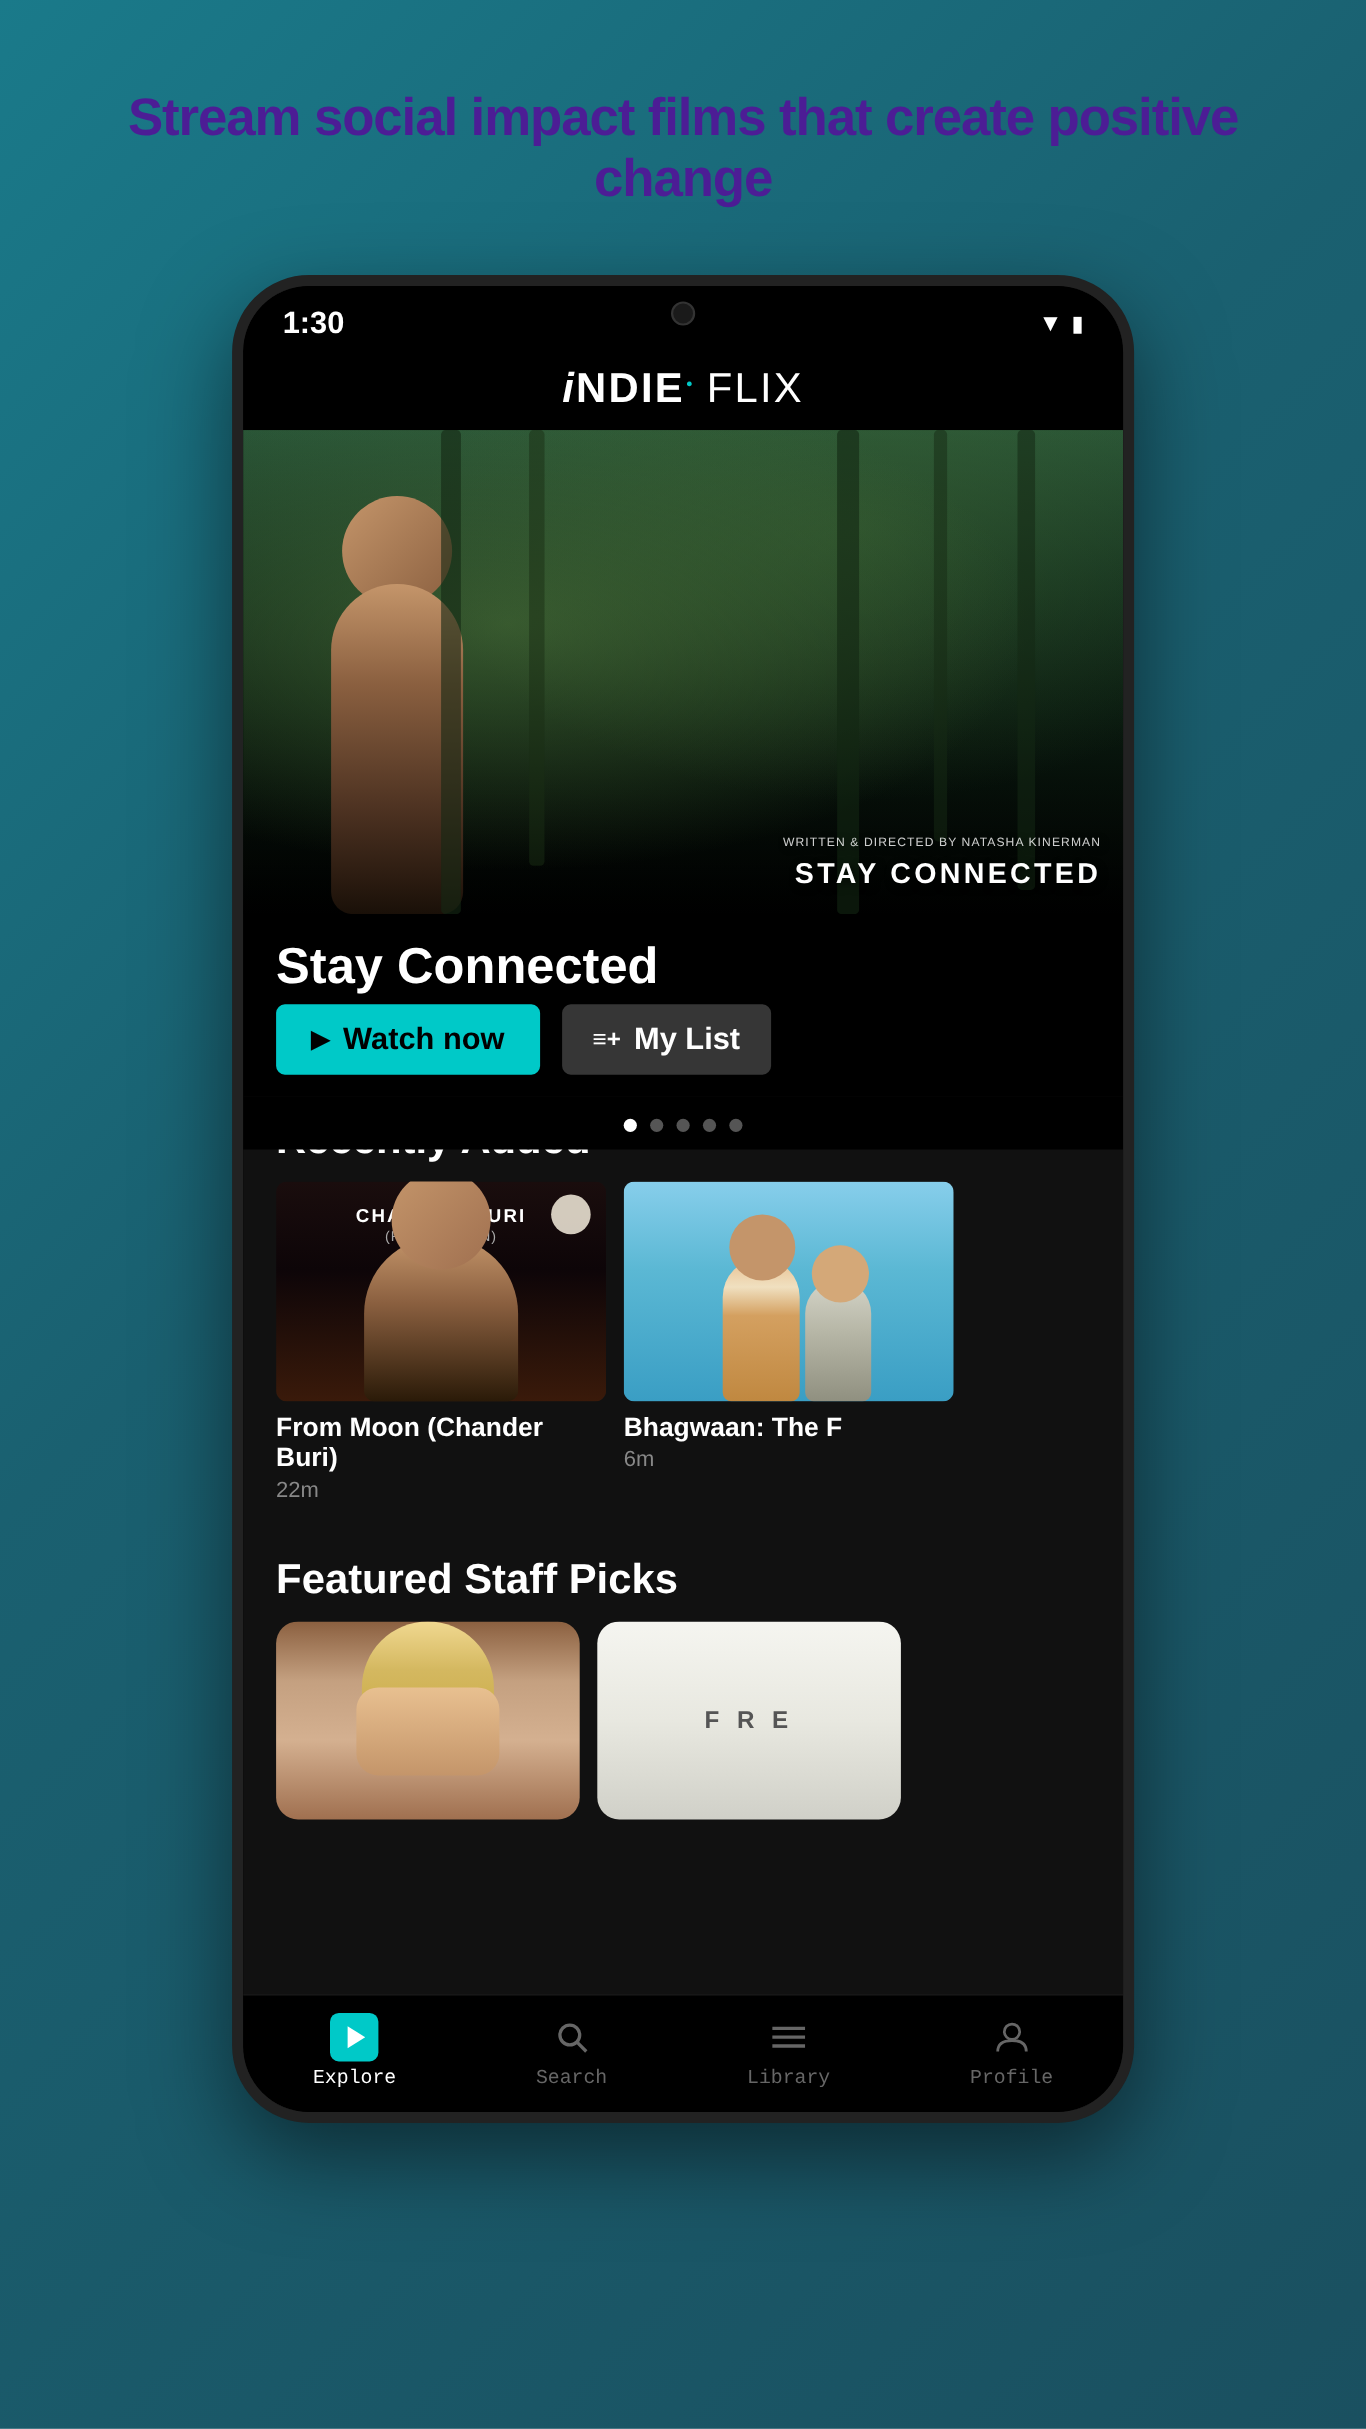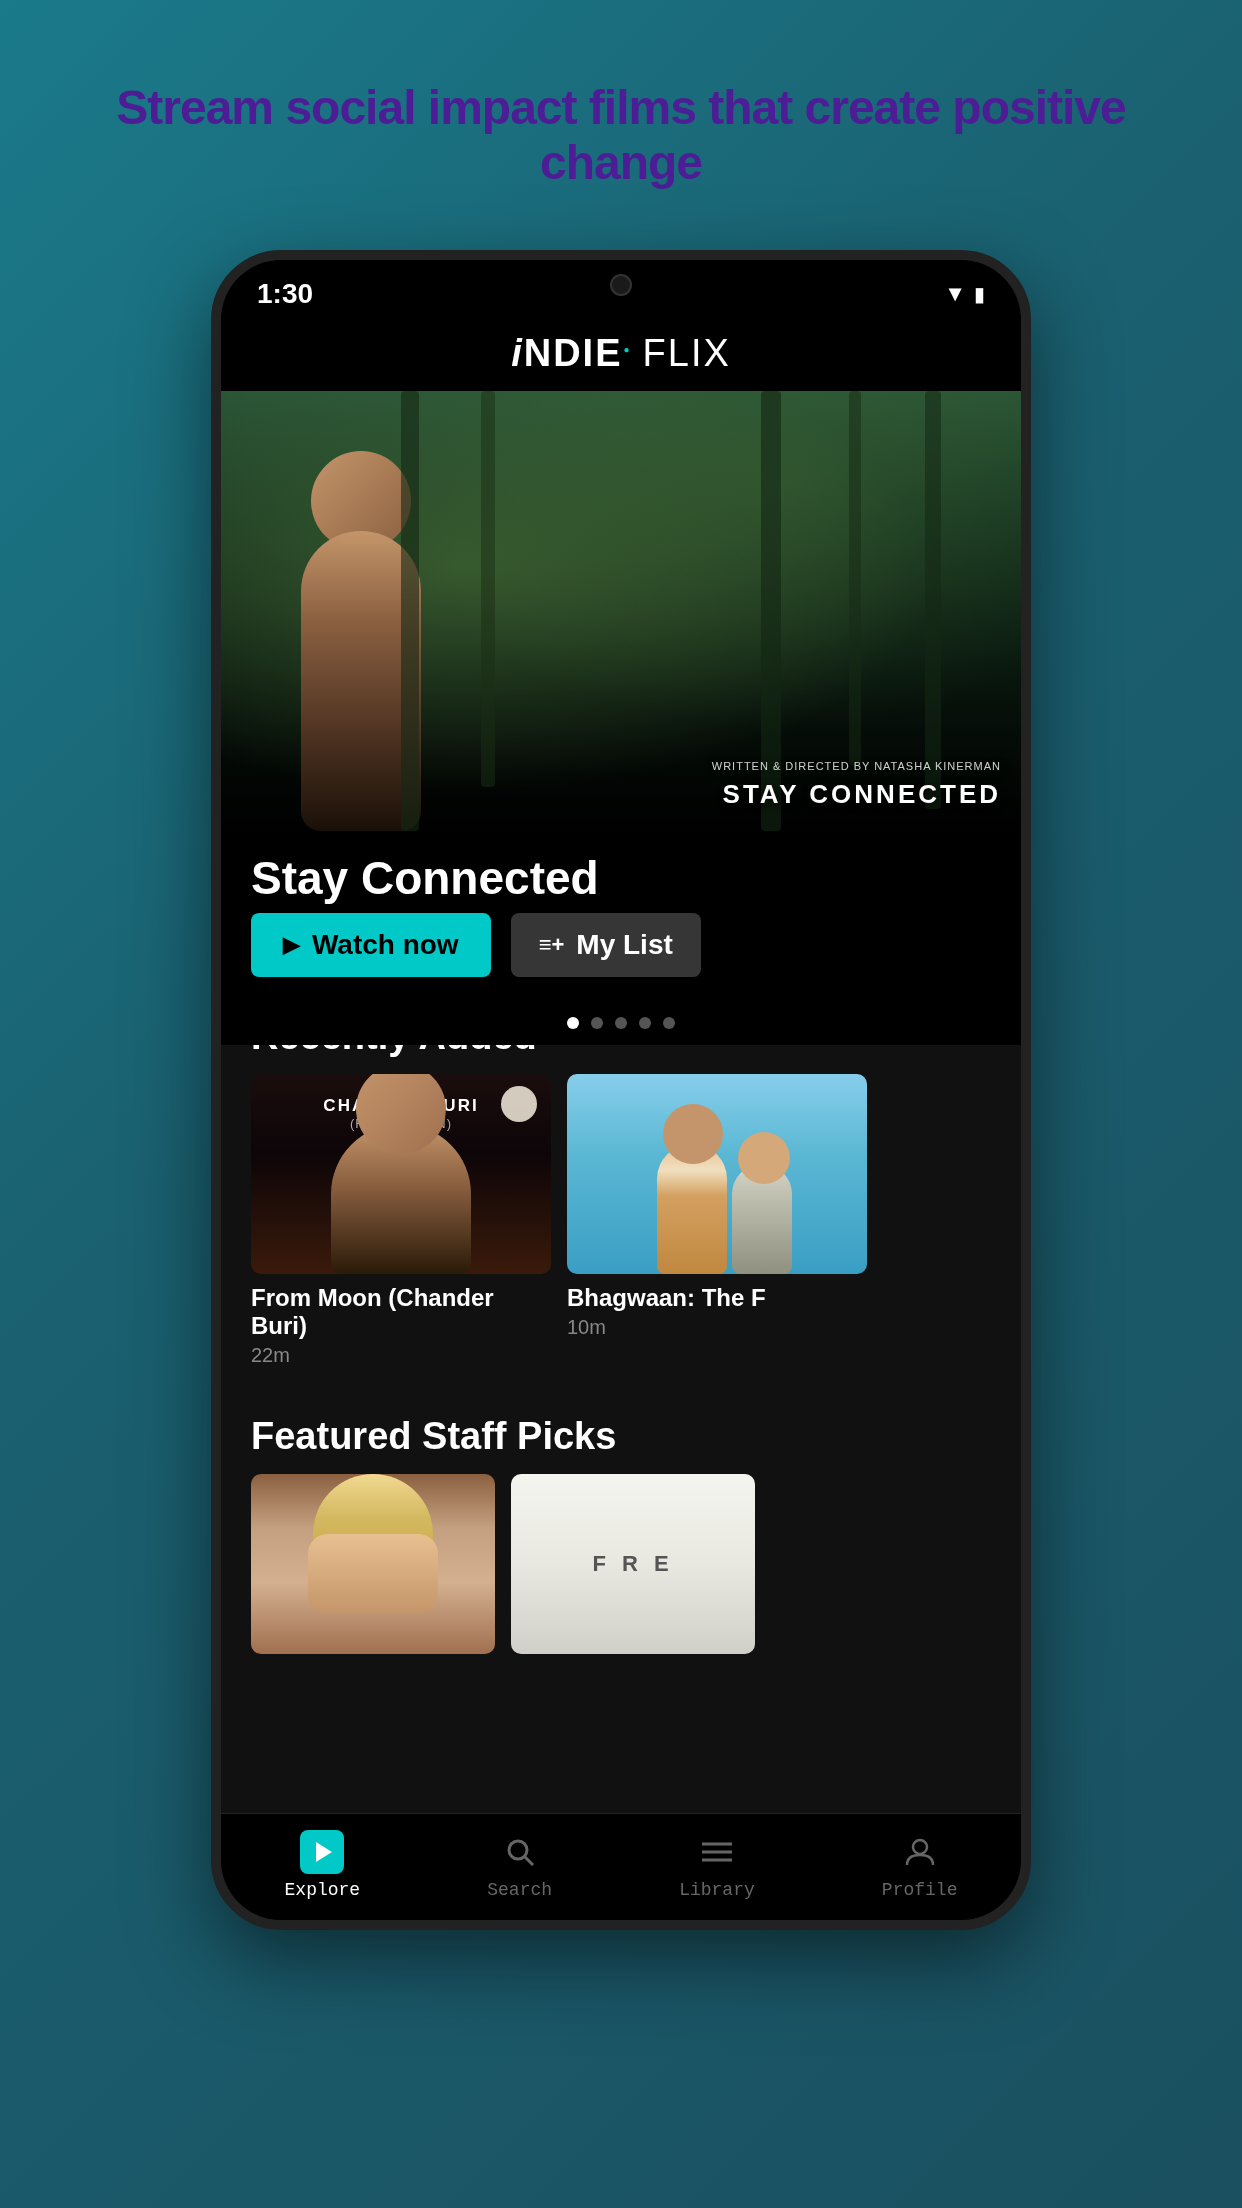--- a/index.html
+++ b/index.html
@@ -433,23 +433,23 @@
 
     
     .staff-picks-row {
       display: flex;
       gap: 16px;
       padding: 0 30px 10px 30px;
       overflow: hidden;
     }
 
     .staff-thumb {
-      width: 244px;
+      width: 276px;
       height: 180px;
-      border-radius: 10px;
+      border-radius: 20px;
       overflow: hidden;
     }
 
     .staff-thumb-1 {
       background: linear-gradient(180deg, #8b6040 0%, #c4a080 30%, #d4b090 60%, #a07050 100%);
     }
 
     .staff-thumb-2 {
       background: linear-gradient(180deg, #f5f5f0 0%, #e8e8e0 50%, #d0d0c8 100%);
       display: flex;
@@ -556,21 +556,21 @@
             <div class="movie-thumbnail">
               <div class="movie-thumb-bhagwaan">
 
                 <div style="position:absolute;bottom:0;left:30%;width:70px;height:130px;background:linear-gradient(180deg,#e8c090 0%,#f0e0c0 20%,#d4a060 40%,#c08840 100%);border-radius:35px 35px 8px 8px;"></div>
                 <div style="position:absolute;bottom:0;left:55%;width:60px;height:110px;background:linear-gradient(180deg,#d4d4c8 0%,#b8b8a8 40%,#909080 100%);border-radius:30px 30px 8px 8px;"></div>
                 <div style="position:absolute;bottom:110px;left:32%;width:60px;height:60px;background:#c4956a;border-radius:50%;"></div>
                 <div style="position:absolute;bottom:90px;left:57%;width:52px;height:52px;background:#d4a878;border-radius:50%;"></div>
               </div>
             </div>
             <div class="movie-title">Bhagwaan: The F</div>
-            <div class="movie-duration">10m</div>
+            <div class="movie-duration">6m</div>
           </div>
 
         </div>
 
         <div class="section-header">Featured Staff Picks</div>
 
         <div class="staff-picks-row">
           <div class="staff-thumb staff-thumb-1">
 
             <div style="position:relative;width:100%;height:100%;overflow:hidden;">

